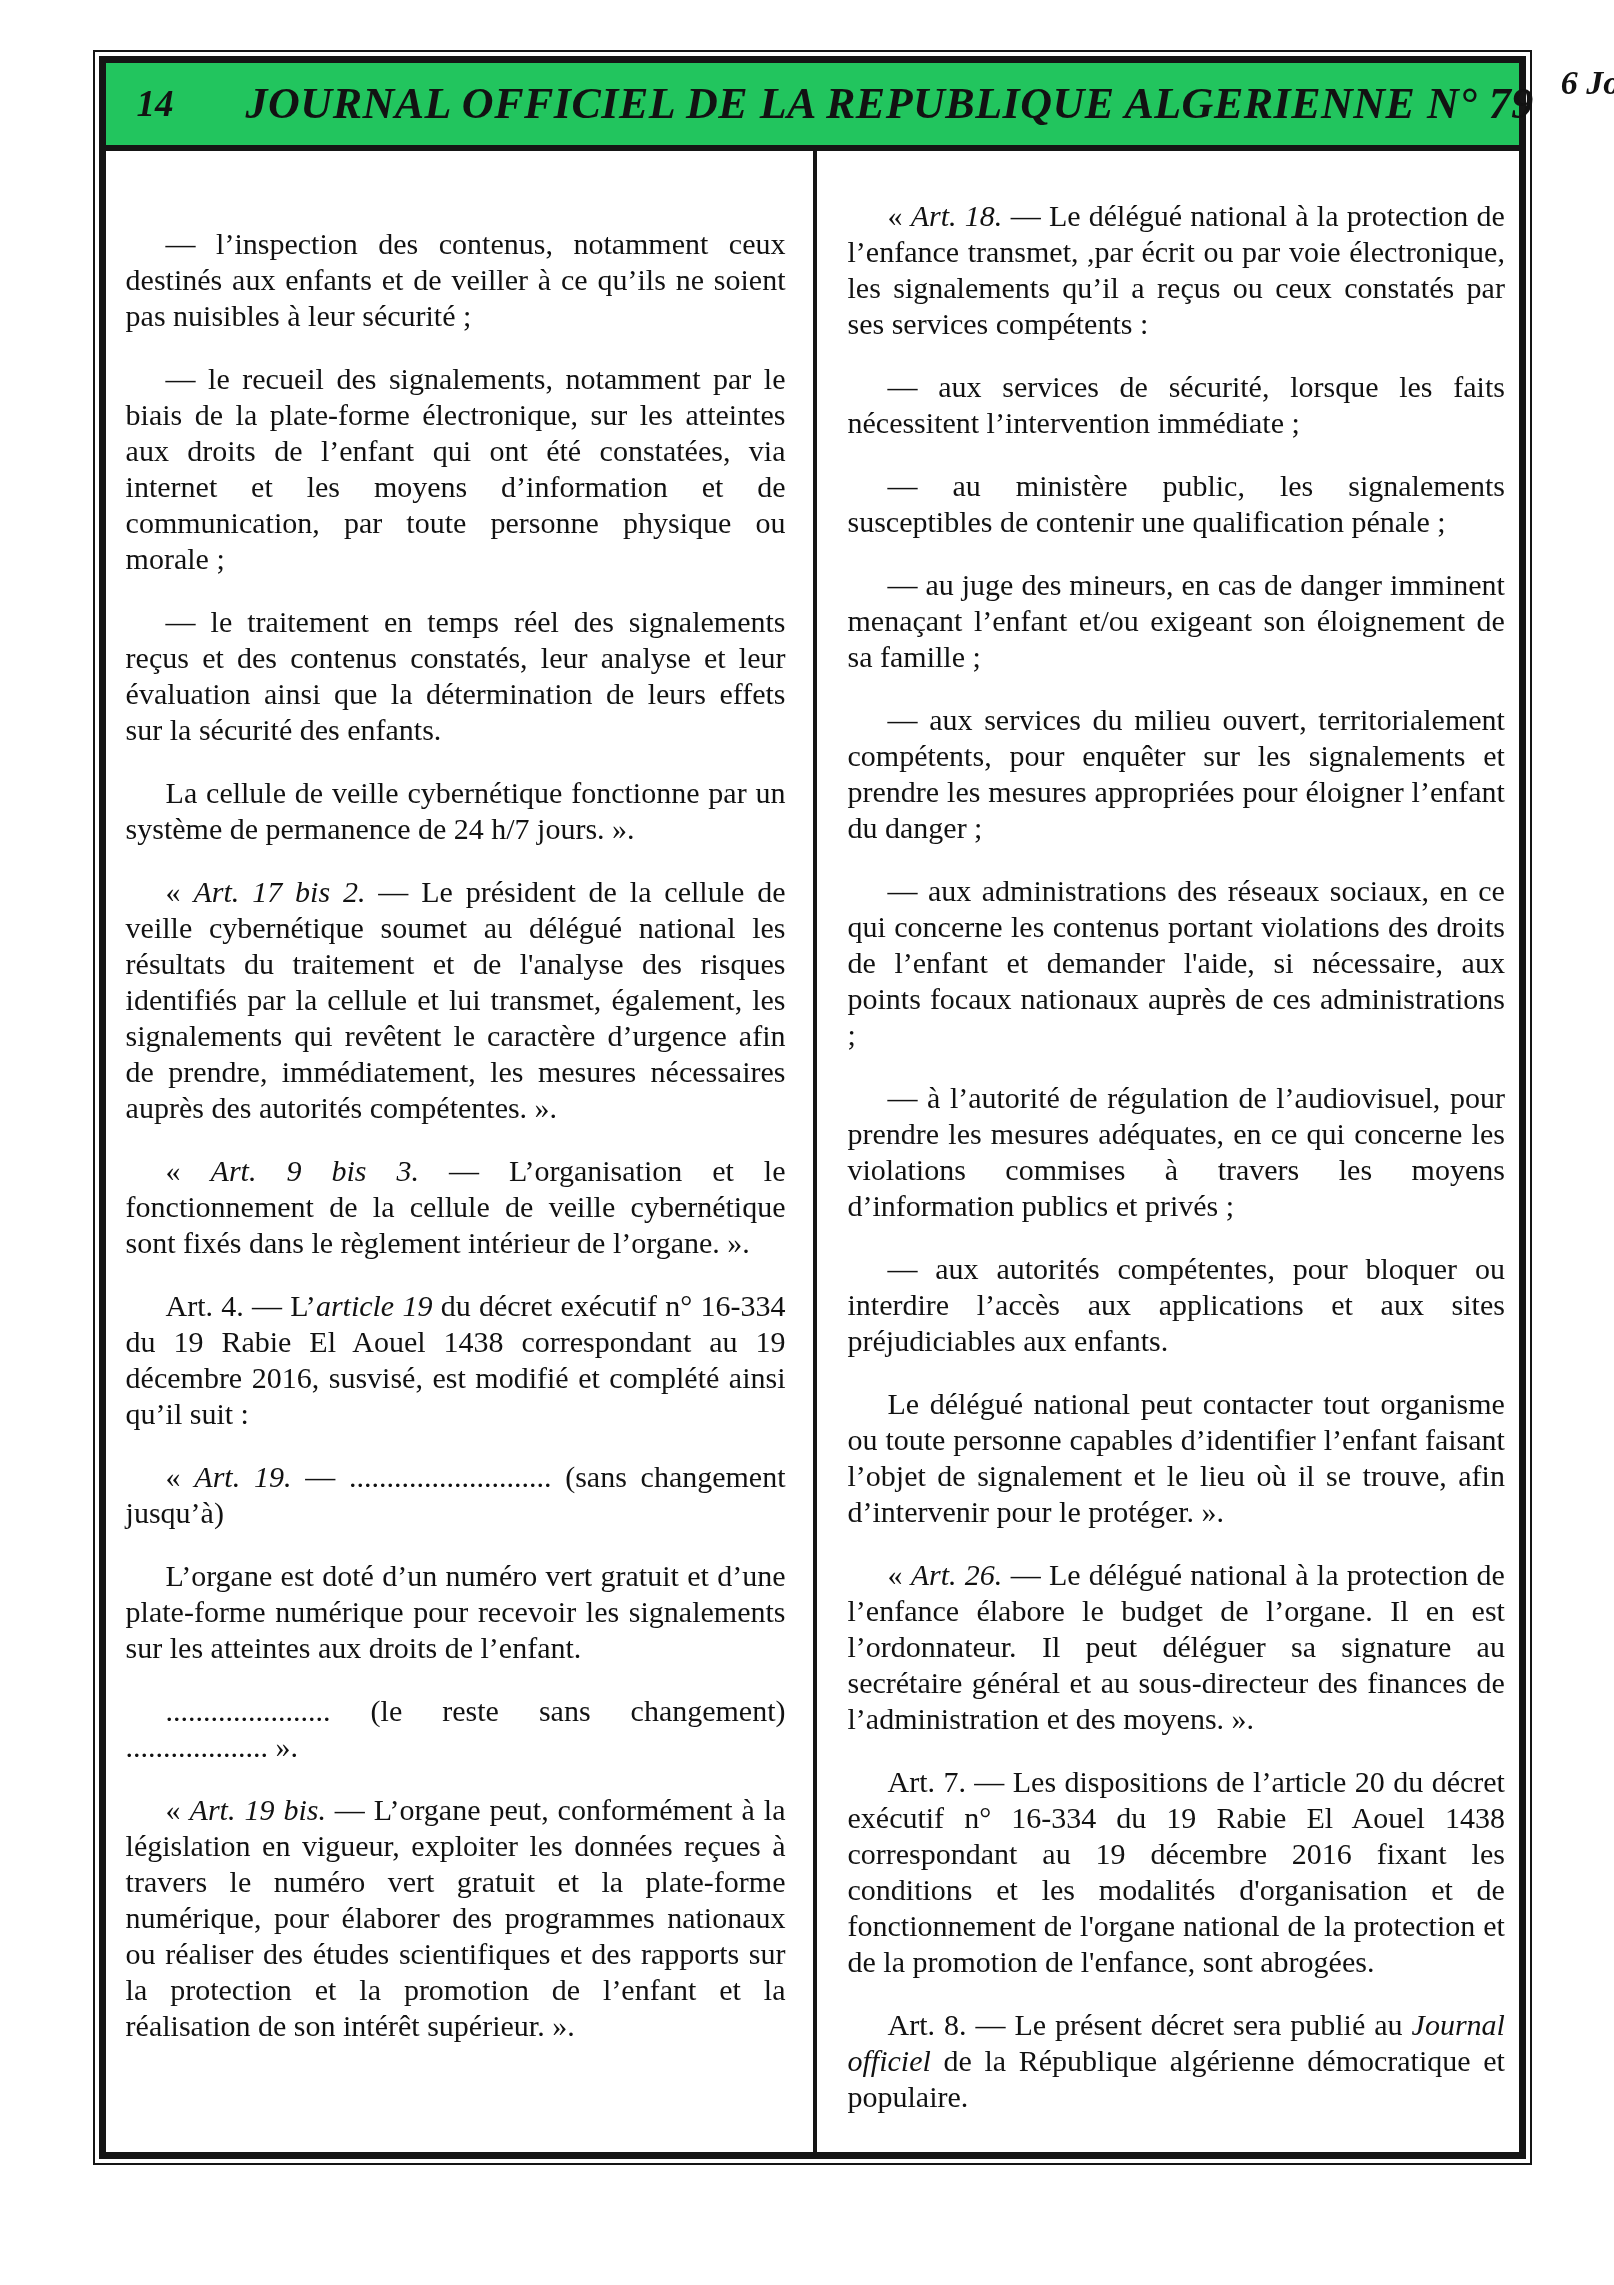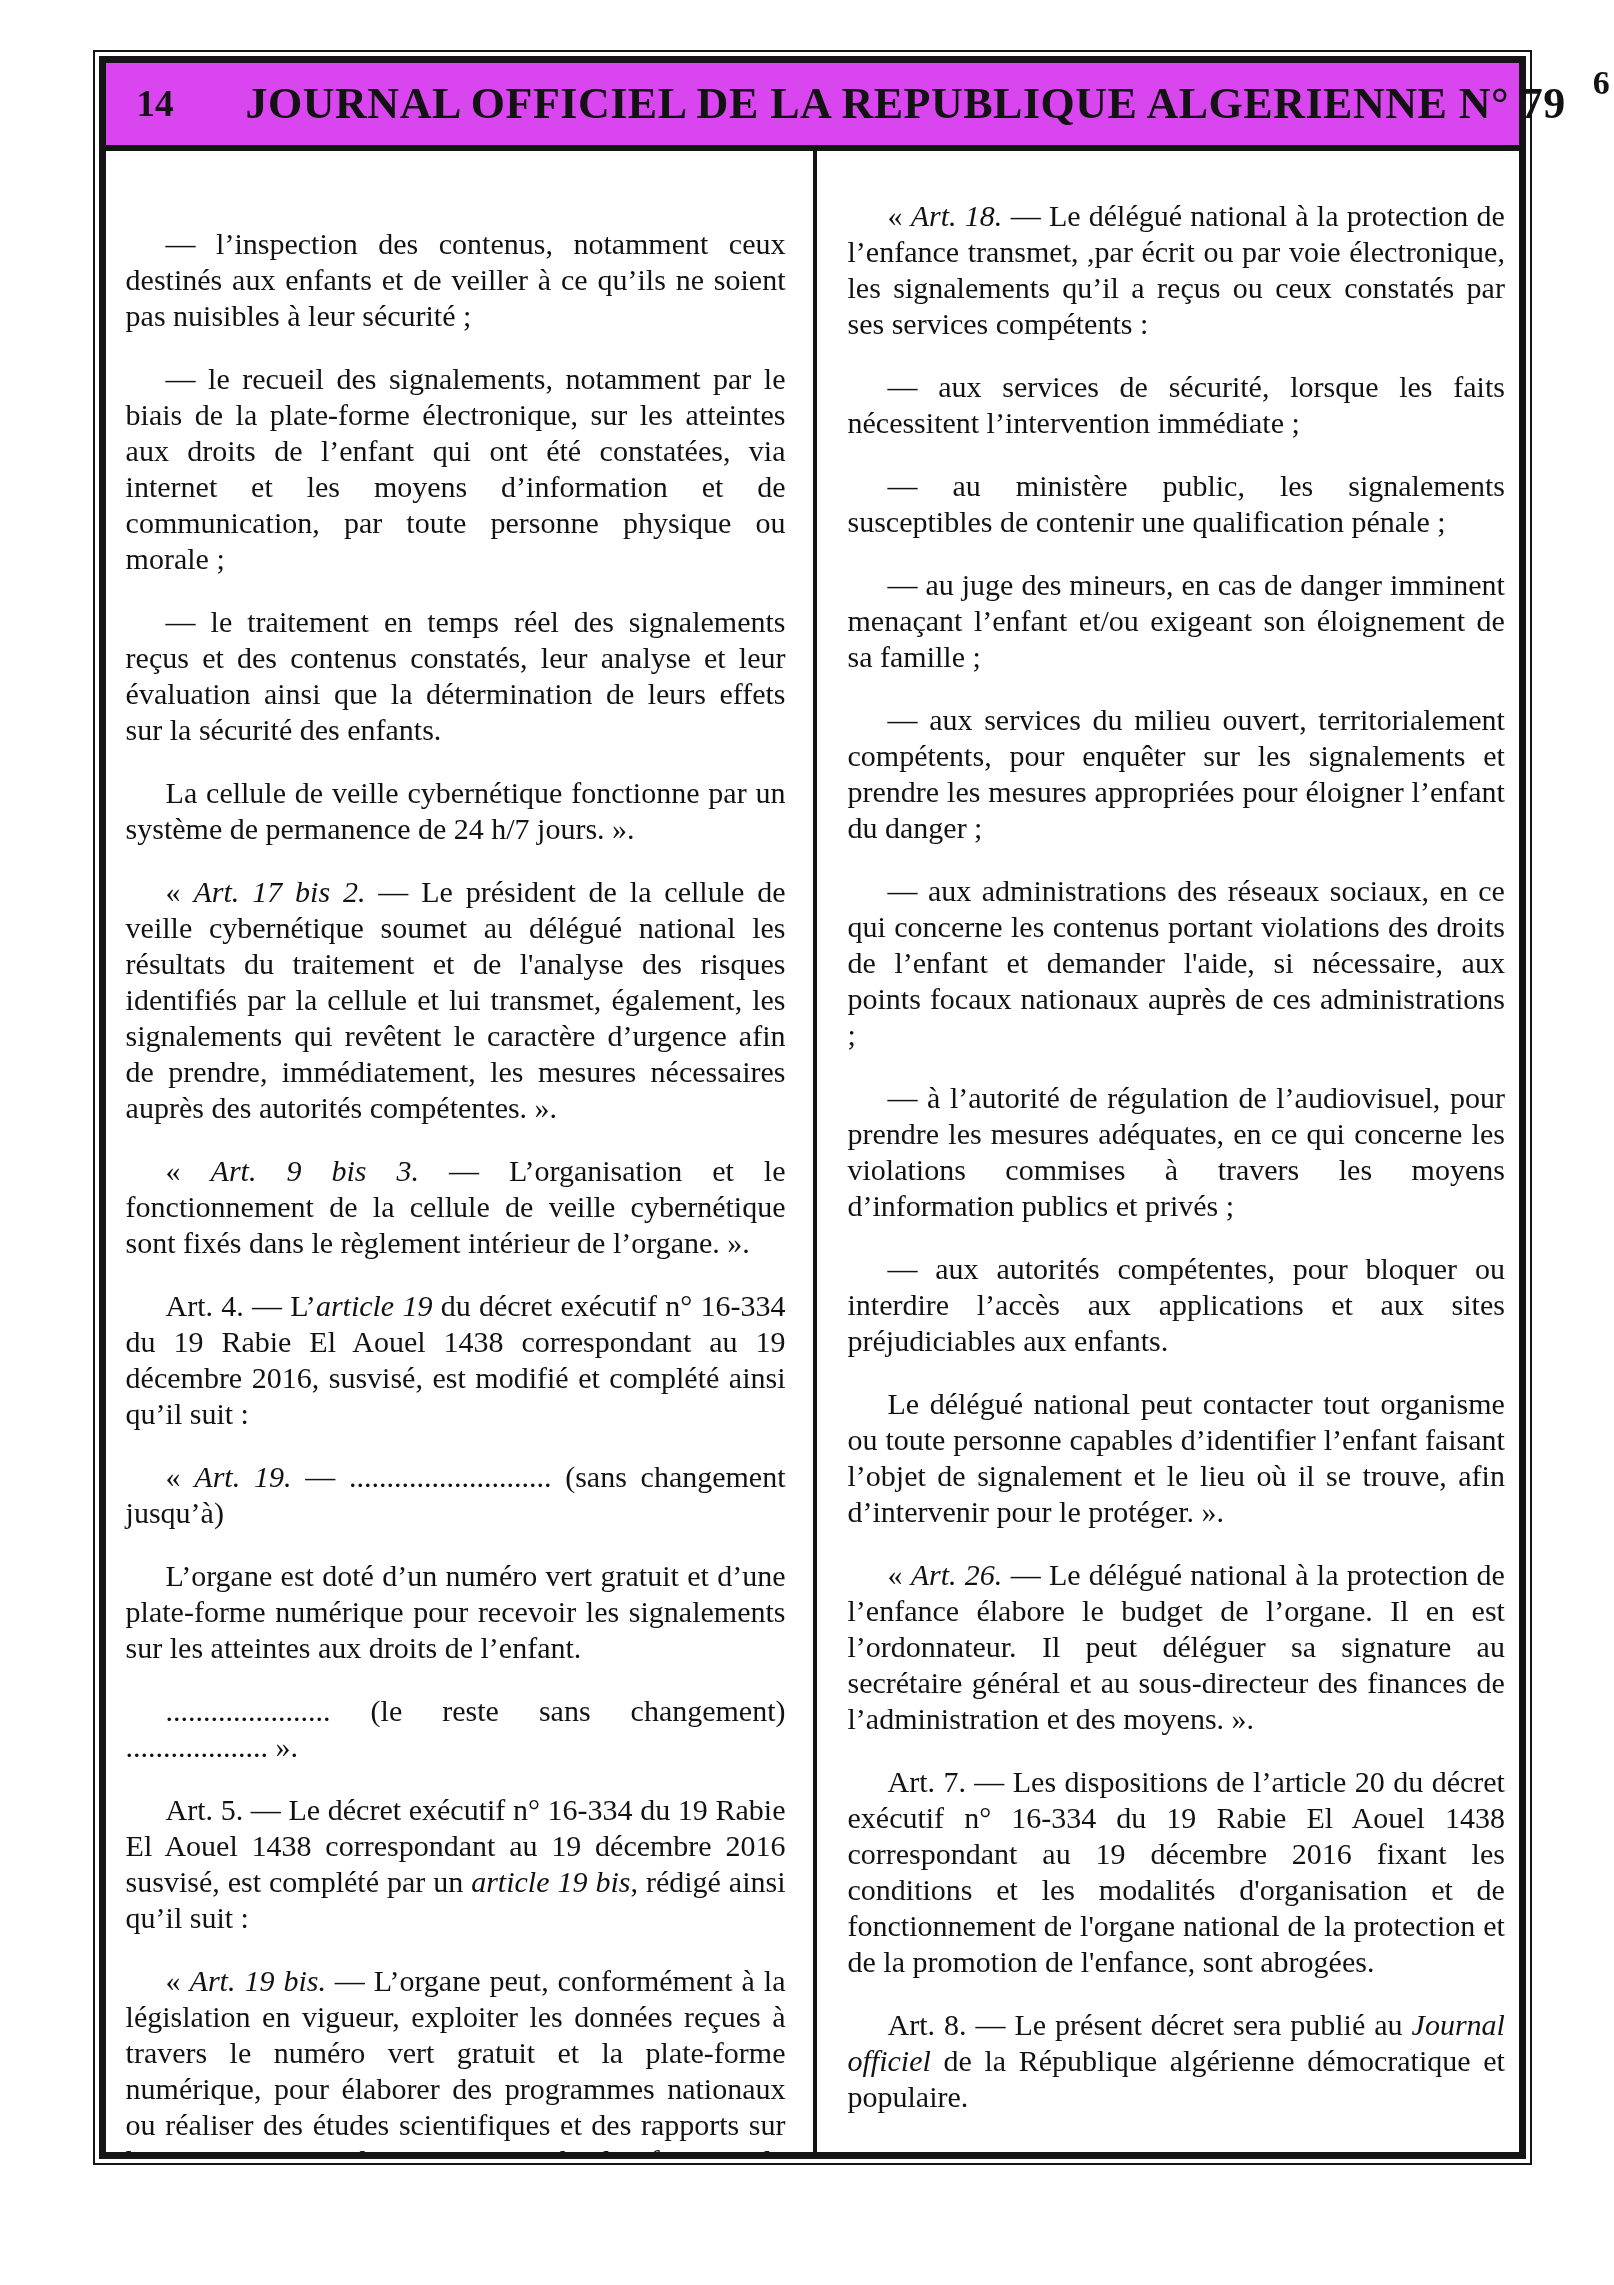--- a/index.html
+++ b/index.html
@@ -19,27 +19,28 @@
     box-sizing:border-box;
   }
   .frame-inner{
     width:100%;height:100%;
     border:7.2px solid #151515;
     box-sizing:border-box;
     display:flex;flex-direction:column;
     background:#ffffff;
   }
   .masthead{
-    background:#d946ef;
+    background:#22c55e;
     border-bottom:6.3px solid #151515;
     height:88px;
     flex:0 0 auto;
     display:flex;align-items:center;
     padding:0 23.5px 0 31px;
     box-sizing:border-box;
+    font-style:italic;
   }
   .page-num{
     font-weight:bold;font-size:37px;flex:0 0 auto;width:109px;
   }
   .masthead-title{
     flex:1 1 auto;text-align:center;
     font-weight:bold;font-size:44px;
     letter-spacing:0.5px;
     white-space:nowrap;
   }
@@ -87,21 +88,20 @@
             <p class="para"><span>— l’inspection des contenus, notamment ceux destinés aux enfants et de veiller à ce qu’ils ne soient pas nuisibles à leur sécurité ;</span></p>
             <p class="para"><span>— le recueil des signalements, notamment par le biais de la plate-forme électronique, sur les atteintes aux droits de l’enfant qui ont été constatées, via internet et les moyens d’information et de communication, par toute personne physique ou morale ;</span></p>
             <p class="para"><span>— le traitement en temps réel des signalements reçus et des contenus constatés, leur analyse et leur évaluation ainsi que la détermination de leurs effets sur la sécurité des enfants.</span></p>
             <p class="para"><span>La cellule de veille cybernétique fonctionne par un système de permanence de 24 h/7 jours. ».</span></p>
             <p class="para"><span>« </span><span class="it">Art. 17 bis 2.</span><span> — Le président de la cellule de veille cybernétique soumet au délégué national les résultats du traitement et de l'analyse des risques identifiés par la cellule et lui transmet, également, les signalements qui revêtent le caractère d’urgence afin de prendre, immédiatement, les mesures nécessaires auprès des autorités compétentes. ».</span></p>
             <p class="para"><span>« </span><span class="it">Art. 9 bis 3.</span><span> — L’organisation et le fonctionnement de la cellule de veille cybernétique sont fixés dans le règlement intérieur de l’organe. ».</span></p>
             <p class="para"><span>Art. 4. — L’</span><span class="it">article 19</span><span> du décret exécutif n° 16-334 du 19 Rabie El Aouel 1438 correspondant au 19 décembre 2016, susvisé, est modifié et complété ainsi qu’il suit :</span></p>
             <p class="para"><span>« </span><span class="it">Art. 19.</span><span> — ........................... (sans changement jusqu’à)</span></p>
             <p class="para"><span>L’organe est doté d’un numéro vert gratuit et d’une plate-forme numérique pour recevoir les signalements sur les atteintes aux droits de l’enfant.</span></p>
             <p class="para"><span>...................... (le reste sans changement) ................... ».</span></p>
-            <p class="para"><span>Art. 5. — Le décret exécutif n° 16-334 du 19 Rabie El Aouel 1438 correspondant au 19 décembre 2016 susvisé, est complété par un </span><span class="it">article 19 bis</span><span>, rédigé ainsi qu’il suit :</span></p>
             <p class="para"><span>« </span><span class="it">Art. 19 bis.</span><span> — L’organe peut, conformément à la législation en vigueur, exploiter les données reçues à travers le numéro vert gratuit et la plate-forme numérique, pour élaborer des programmes nationaux ou réaliser des études scientifiques et des rapports sur la protection et la promotion de l’enfant et la réalisation de son intérêt supérieur. ».</span></p>
           </div>
         <div class="col col-right">
             <p class="para"><span>« </span><span class="it">Art. 18.</span><span> — Le délégué national à la protection de l’enfance transmet, ,par écrit ou par voie électronique, les signalements qu’il a reçus ou ceux constatés par ses services compétents :</span></p>
             <p class="para"><span>— aux services de sécurité, lorsque les faits nécessitent l’intervention immédiate ;</span></p>
             <p class="para"><span>— au ministère public, les signalements susceptibles de contenir une qualification pénale ;</span></p>
             <p class="para"><span>— au juge des mineurs, en cas de danger imminent menaçant l’enfant et/ou exigeant son éloignement de sa famille ;</span></p>
             <p class="para"><span>— aux services du milieu ouvert, territorialement compétents, pour enquêter sur les signalements et prendre les mesures appropriées pour éloigner l’enfant du danger ;</span></p>
             <p class="para"><span>— aux administrations des réseaux sociaux, en ce qui concerne les contenus portant violations des droits de l’enfant et demander l'aide, si nécessaire, aux points focaux nationaux auprès de ces administrations ;</span></p>
             <p class="para"><span>— à l’autorité de régulation de l’audiovisuel, pour prendre les mesures adéquates, en ce qui concerne les violations commises à travers les moyens d’information publics et privés ;</span></p>

